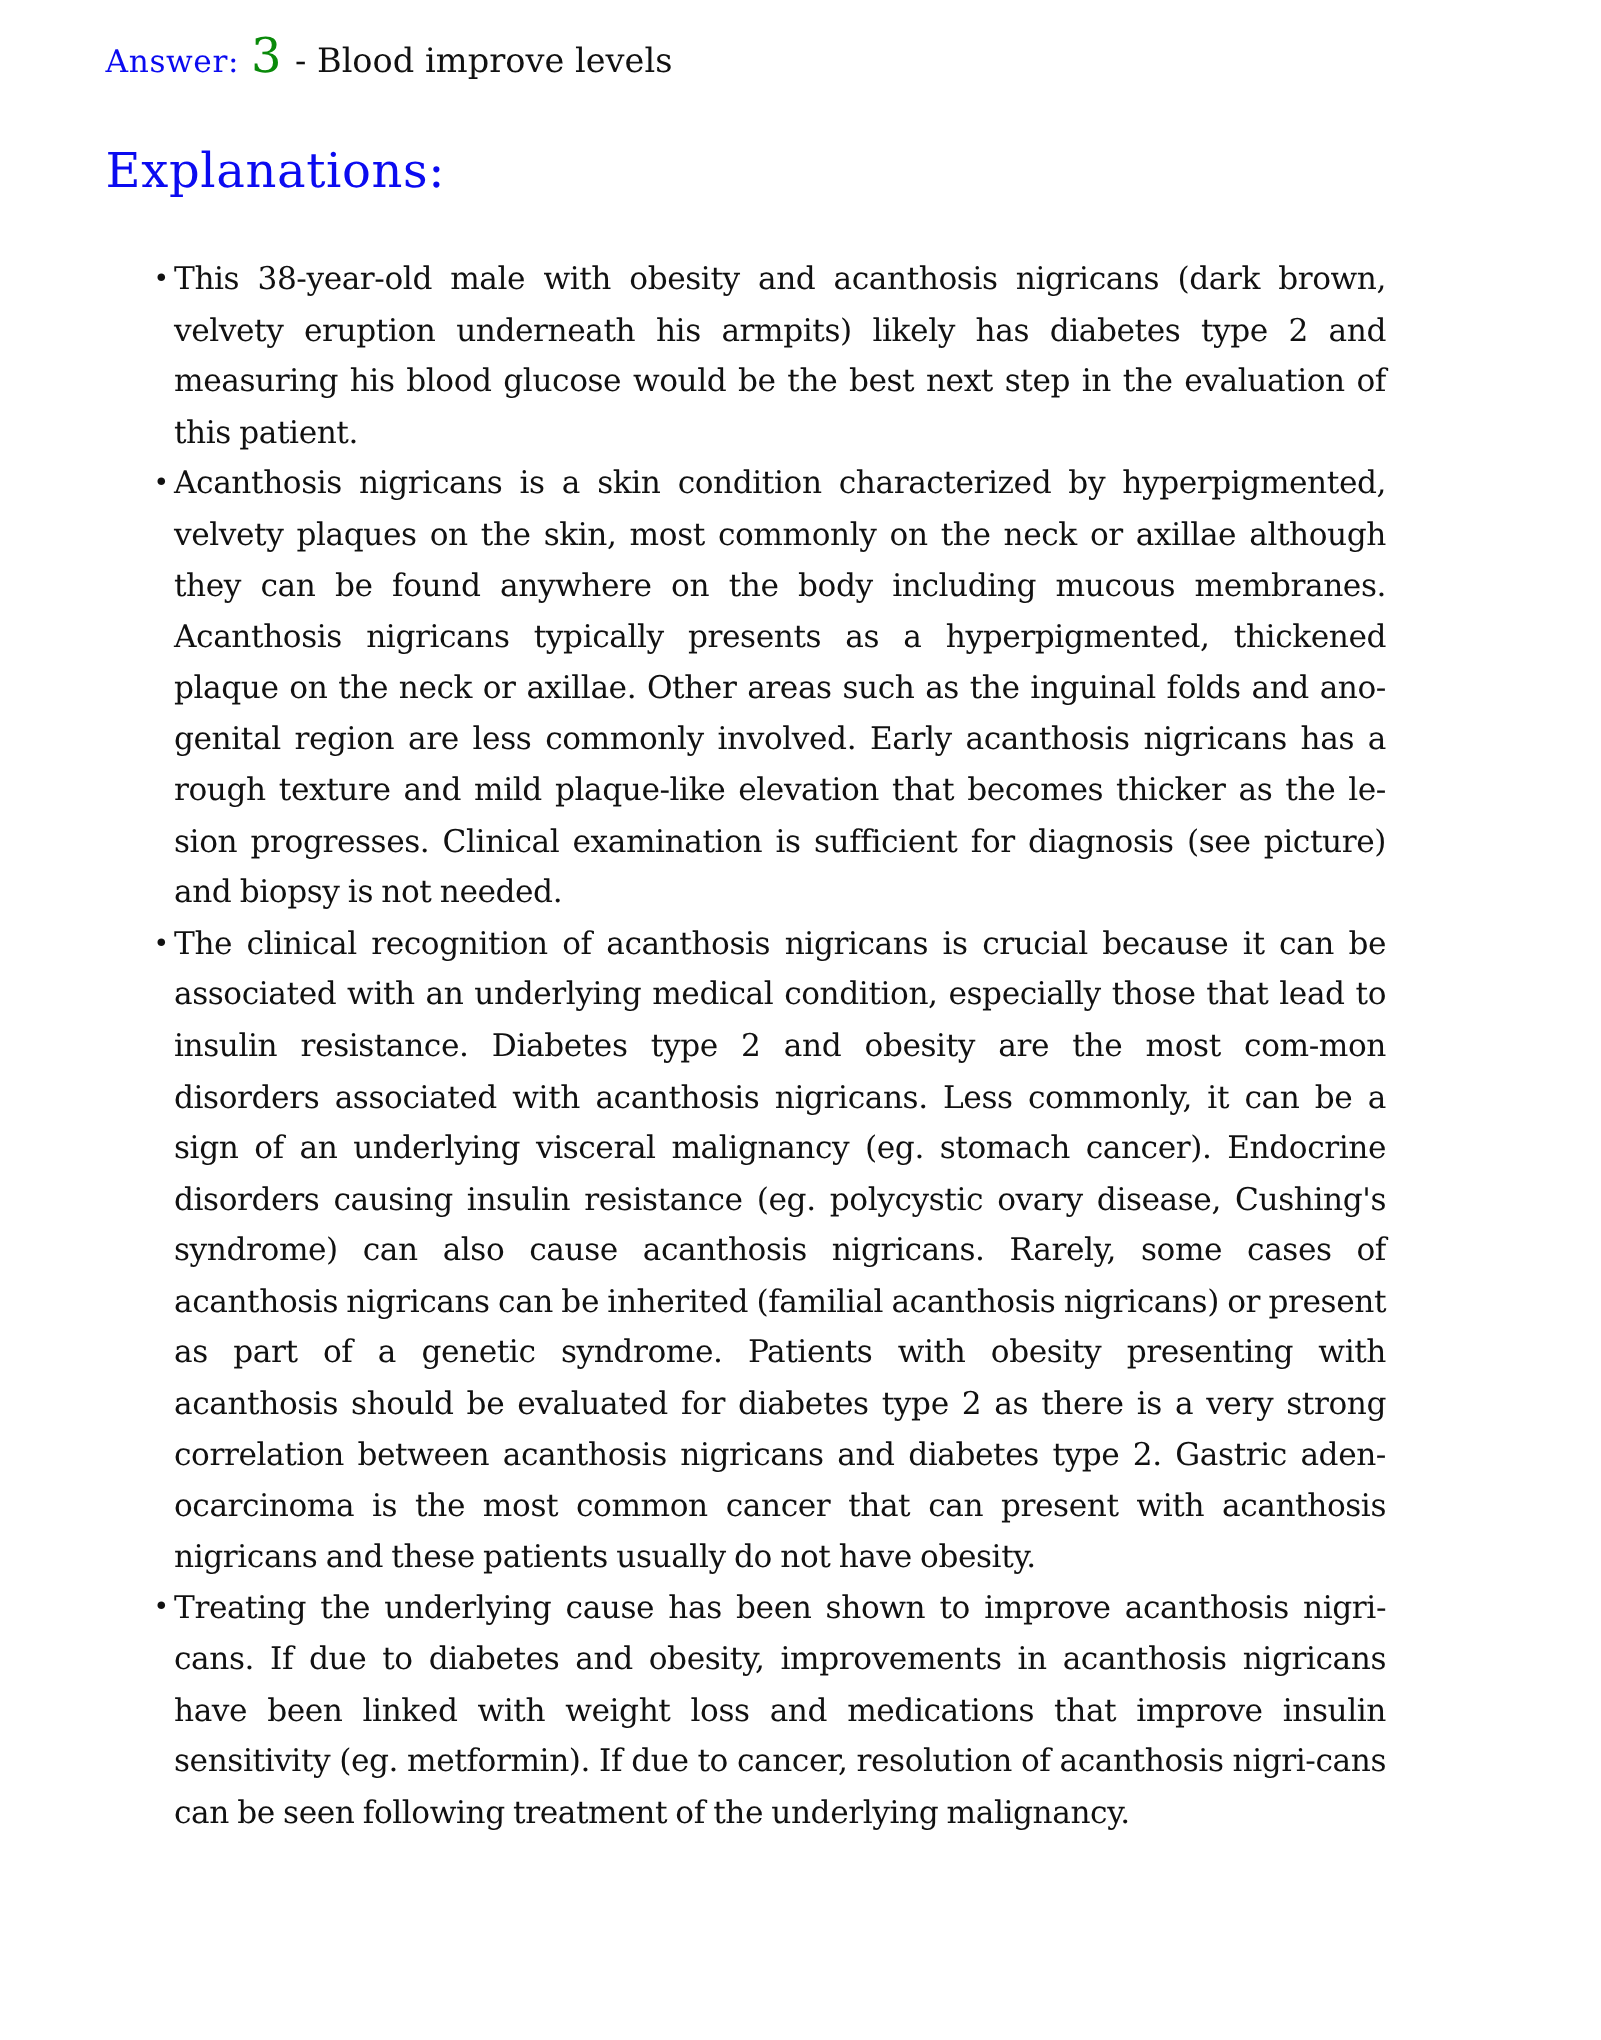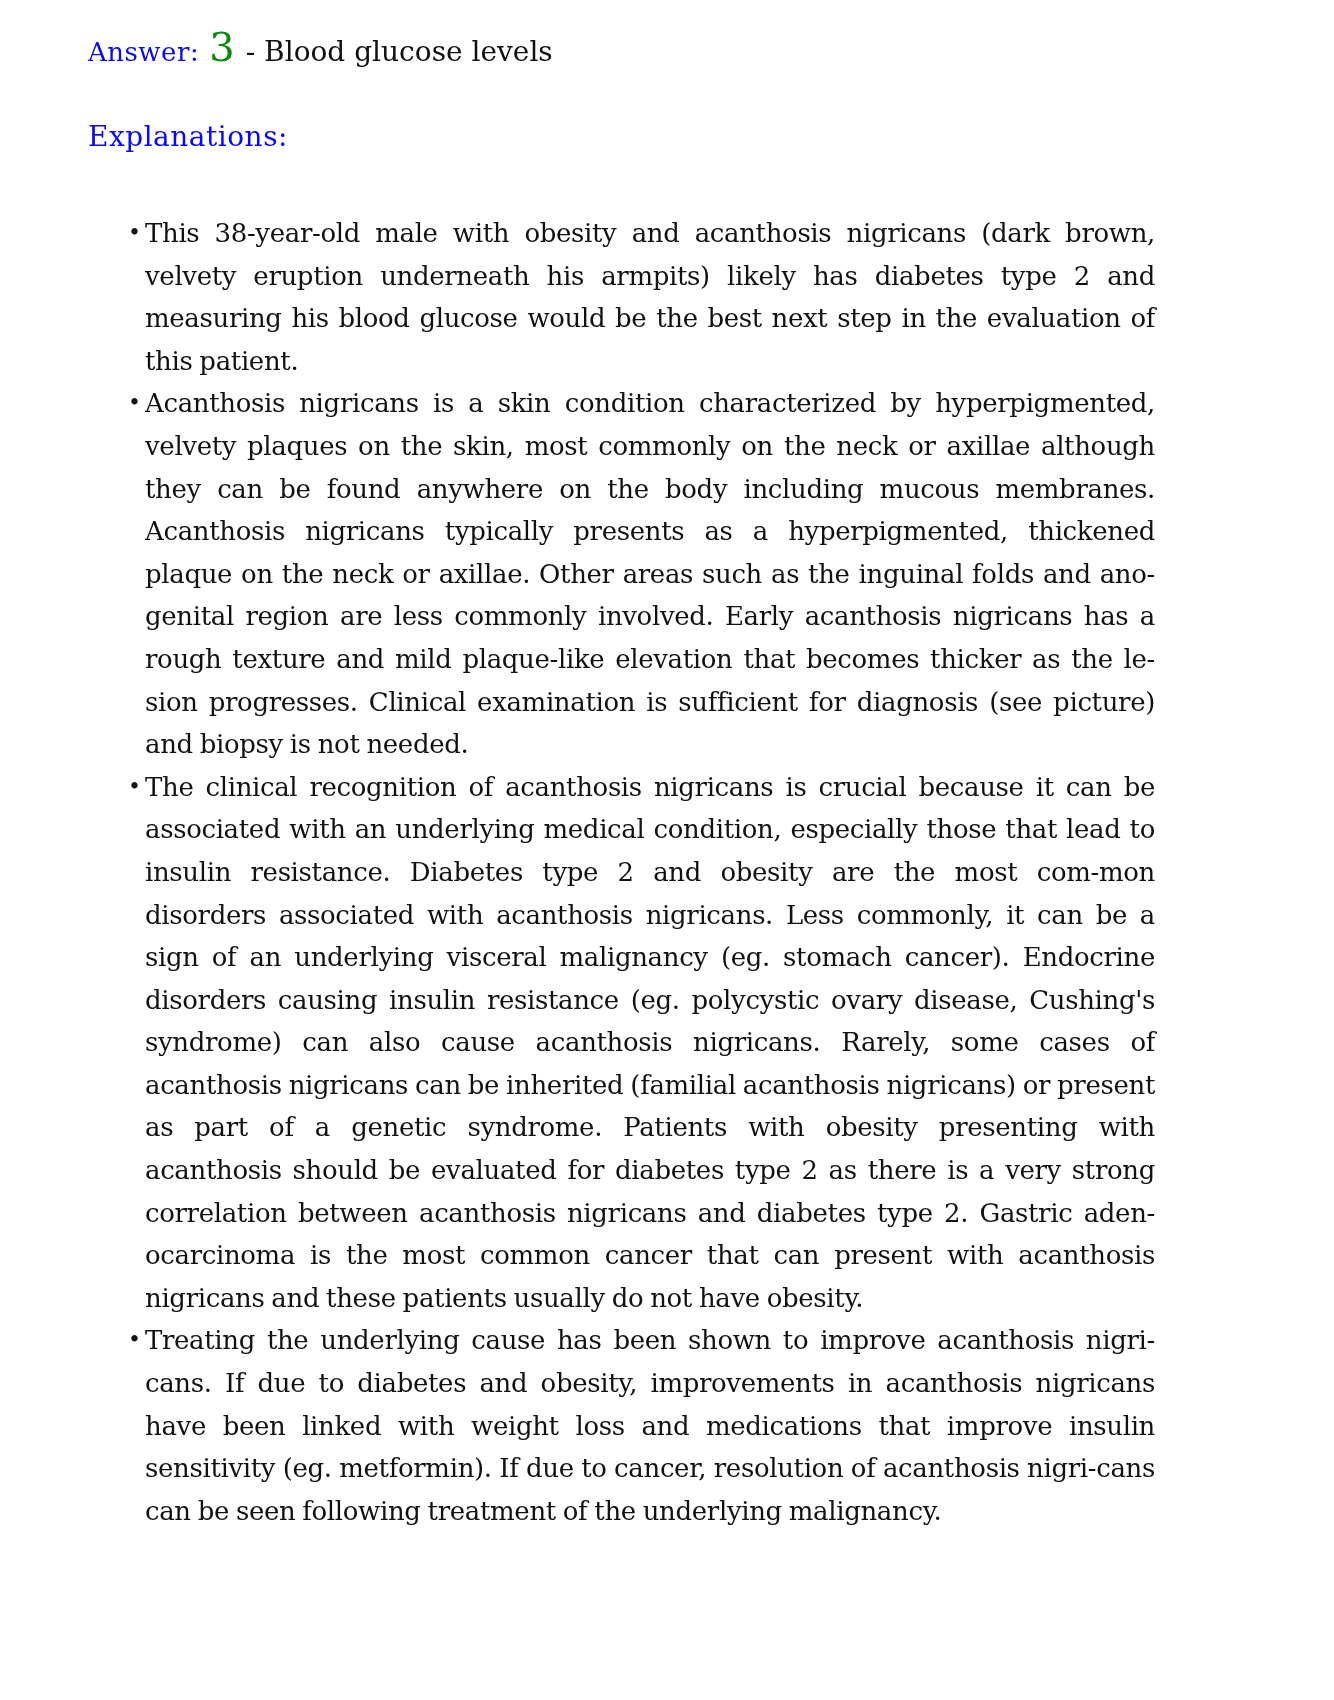--- a/index.html
+++ b/index.html
@@ -35,21 +35,21 @@
       font-size: 28px;
       color: #111;
       margin-left: 6px;
     }
     .explanations-heading {
       position: absolute;
       left: 88px;
       top: 120px;
       margin: 0;
       color: #0b0bf0;
-      font-size: 28px;
+      font-size: 40px;
       font-weight: normal;
       letter-spacing: 0.5px;
     }
     .explanation-list {
       position: absolute;
       left: 145px;
       top: 212px;
       width: 1010px;
       margin: 0;
       padding: 0;
@@ -70,21 +70,21 @@
       top: 0;
       font-size: 22px;
       line-height: 42.6px;
     }
   </style>
 </head>
 <body>
 
 <div class="answer-line">
   <span class="answer-label">Answer:</span><span class="answer-number">3</span>
-  <span class="answer-text">- Blood glucose levels</span>
+  <span class="answer-text">- Blood improve levels</span>
 </div>
 
 <h2 class="explanations-heading">Explanations:</h2>
 
 <ul class="explanation-list">
   <li class="explanation-item">
     <span class="bullet">•</span>
     <span>This 38-year-old male with obesity and acanthosis nigricans (dark brown, velvety eruption underneath his armpits) likely has diabetes type 2 and measuring his blood glucose would be the best next step in the evaluation of this patient.</span>
   </li>
   <li class="explanation-item">

